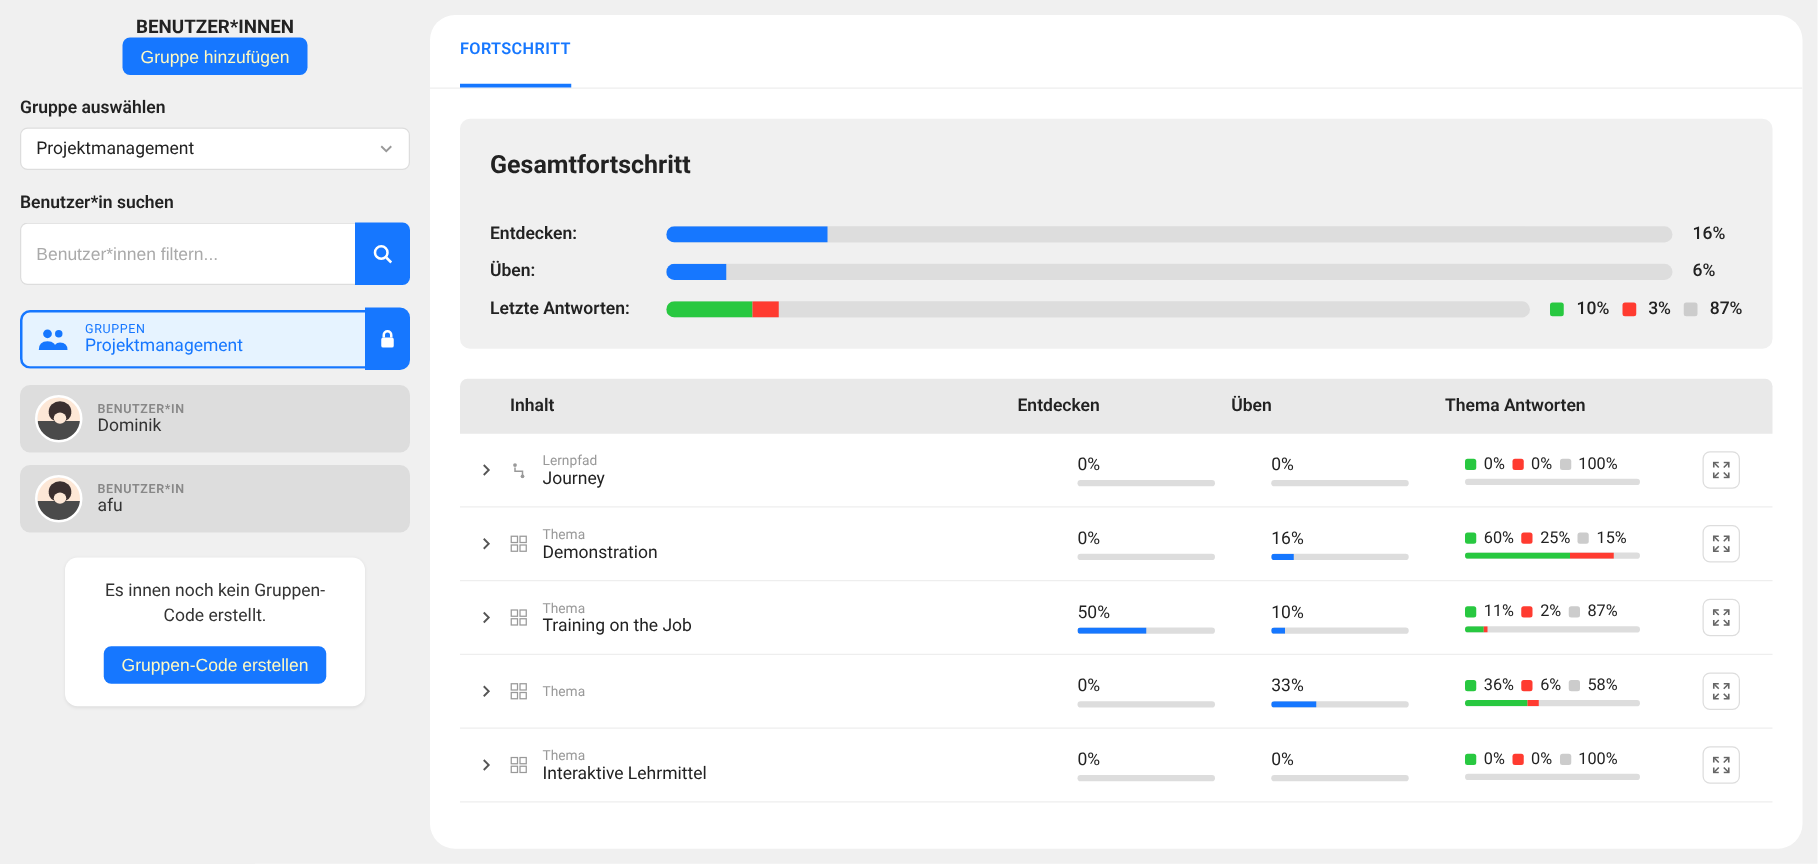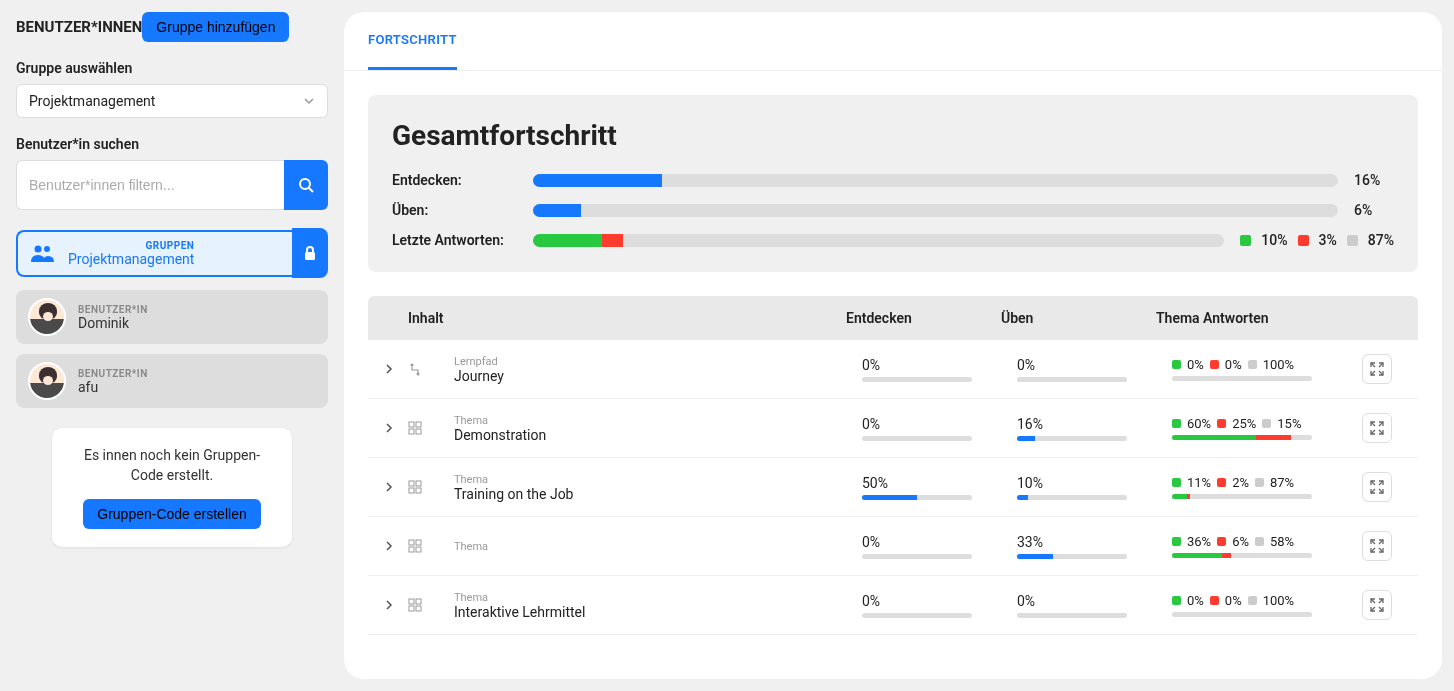--- a/index.html
+++ b/index.html
@@ -1,69 +1,69 @@
 <!DOCTYPE html>
 <html><head>
 <meta charset="utf-8">
 <style>
 * { box-sizing: border-box; margin: 0; padding: 0; }
 body { font-family: -apple-system, BlinkMacSystemFont, "Segoe UI", Roboto, Helvetica, Arial, sans-serif; background: #f0f0f0; font-size: 14px; color: #222; width: 1454px; }
 .layout { display: flex; min-height: 691px; }
 .sidebar { width: 344px; padding: 12px 16px; }
-.sidebar-header { display: flex; justify-content: flex-start; align-items: center; margin-bottom: 18px; }
+.sidebar-header { display: flex; justify-content: flex-end; align-items: center; margin-bottom: 18px; flex-direction: column; }
 .sidebar-title { font-size: 15px; font-weight: 700; color: #222; }
-.btn-primary { background: #1677ff; color: #000000; border: none; padding: 7px 14px; border-radius: 6px; font-size: 14px; cursor: pointer; }
+.btn-primary { background: #1677ff; color: #fef9c3; border: none; padding: 7px 14px; border-radius: 6px; font-size: 14px; cursor: pointer; }
 .field-label { font-size: 14px; font-weight: 600; margin-bottom: 8px; display: block; color: #222; }
 .select-box { display: flex; align-items: center; justify-content: space-between; background: #fff; border: 1px solid #ddd; border-radius: 6px; padding: 8px 12px; cursor: pointer; margin-bottom: 18px; font-size: 14px; }
 .search-row { display: flex; gap: 0; margin-bottom: 18px; }
 .search-input { flex: 1; background: #fff; border: 1px solid #ddd; border-right: none; border-radius: 6px 0 0 6px; padding: 16px 12px; font-size: 14px; color: #999; }
 .search-input::placeholder { color: #aaa; }
 .search-btn { width: 44px; background: #1677ff; border: none; border-radius: 0 6px 6px 0; color: #fff; cursor: pointer; display: flex; align-items: center; justify-content: center; }
 .group-card { display: flex; align-items: center; gap: 0; margin-bottom: 12px; }
 .group-main { flex: 1; display: flex; align-items: center; gap: 12px; background: #e6f3ff; border: 2px solid #1677ff; border-radius: 8px 0 0 8px; padding: 8px 12px; border-right: none; }
 .group-icon { color: #1677ff; }
-.group-labels .type { font-size: 10px; color: #1677ff; letter-spacing: 0.5px; font-weight: 700; text-align: right; }
+.group-labels .type { font-size: 10px; color: #1677ff; letter-spacing: 0.5px; font-weight: 400; }
 .group-labels .name { font-size: 14px; color: #1677ff; }
 .lock-box { width: 36px; height: 50px; background: #1677ff; border-radius: 0 8px 8px 0; display: flex; align-items: center; justify-content: center; color: #fff; }
 .user-card { display: flex; align-items: center; gap: 12px; background: #ddd; border-radius: 8px; padding: 8px 12px; margin-bottom: 10px; cursor: pointer; }
 .avatar { width: 38px; height: 38px; border-radius: 50%; background: linear-gradient(#fde7d6 55%, #4a4a4a 55%); position: relative; border: 2px solid #fff; overflow: hidden; flex-shrink: 0; }
 .avatar::before { content: ""; position: absolute; top: 3px; left: 9px; width: 18px; height: 16px; background: #3b2f2f; border-radius: 50% 50% 40% 40%; }
 .avatar::after { content: ""; position: absolute; top: 12px; left: 13px; width: 10px; height: 9px; background: #fde7d6; border-radius: 50%; }
 .user-labels .type { font-size: 10px; color: #888; letter-spacing: 0.5px; font-weight: 600; }
 .user-labels .name { font-size: 14px; color: #333; }
 .code-box { background: #fff; border-radius: 10px; padding: 18px; text-align: center; width: 240px; margin: 20px auto 0; box-shadow: 0 1px 3px rgba(0,0,0,0.08); }
 .code-box p { font-size: 14px; color: #333; margin-bottom: 14px; line-height: 1.4; }
 .main { flex: 1; background: #fff; border-radius: 20px; margin: 12px 12px 12px 0; overflow: hidden; }
 .tabs { border-bottom: 1px solid #eee; padding: 0 24px; }
 .tab { display: inline-block; padding: 20px 0; font-size: 13px; font-weight: 600; color: #1677ff; border-bottom: 3px solid #1677ff; letter-spacing: 0.3px; }
 .panel { background: #f0f0f0; margin: 24px; border-radius: 8px; padding: 24px; }
-.panel-title { font-size: 28px; font-weight: 700; margin-bottom: 20px; }
+.panel-title { font-size: 20px; font-weight: 700; margin-bottom: 36px; }
 .progress-row { display: flex; align-items: center; gap: 16px; margin-bottom: 14px; font-size: 14px; }
 .progress-row:last-child { margin-bottom: 0; }
 .progress-label { width: 125px; font-weight: 600; }
 .progress-bar { flex: 1; height: 13px; background: #ddd; border-radius: 7px; overflow: hidden; display: flex; }
 .seg-blue { background: #1677ff; height: 100%; }
 .seg-green { background: #28c840; height: 100%; }
 .seg-red { background: #ff3b30; height: 100%; }
 .progress-val { min-width: 40px; font-weight: 500; }
 .legend { display: flex; gap: 10px; align-items: center; font-size: 14px; font-weight: 500;}
 .sq { width: 11px; height: 11px; border-radius: 2px; display: inline-block; }
 .sq-green { background: #28c840; }
 .sq-red { background: #ff3b30; }
 .sq-gray { background: #ccc; }
 .content-table { margin: 0 24px 24px; }
-.table-header { display: flex; background: #e9e9e9; padding: 14px 32px 14px 40px; font-weight: 600; font-size: 14px; border-radius: 6px 6px 0 0; }
+.table-header { display: flex; background: #e9e9e9; padding: 14px 16px 14px 40px; font-weight: 600; font-size: 14px; border-radius: 6px 6px 0 0; gap: 16px; }
 .col-inhalt { flex: 1; }
 .col-prog { width: 155px; }
 .col-ant { width: 190px; }
 .col-act { width: 40px; }
 .table-row { display: flex; align-items: center; padding: 14px 16px; border-bottom: 1px solid #eee; gap: 0; }
 .row-expand { width: 24px; color: #666; cursor: pointer; font-size: 13px; }
 .row-icon { width: 20px; color: #888; font-size: 12px; }
-.row-labels { flex: 1; padding-left: 6px; margin-left: 20px; }
+.row-labels { flex: 1; padding-left: 6px; }
 .row-type { font-size: 11px; color: #999; }
 .row-name { font-size: 14px; color: #222; }
 .cell-prog { width: 155px; padding-right: 24px; }
 .cell-prog .pct { font-size: 14px; margin-bottom: 4px; }
 .mini-bar { height: 5px; background: #ddd; border-radius: 3px; overflow: hidden; display: flex; width: 110px; }
 .cell-ant { width: 190px; }
 .ant-legend { display: flex; gap: 6px; align-items: center; font-size: 13px; margin-bottom: 4px; flex-wrap: nowrap; }
 .ant-legend .sq { width: 9px; height: 9px; }
 .ant-bar { height: 5px; background: #ddd; border-radius: 3px; overflow: hidden; display: flex; width: 140px; }
 .expand-btn { width: 30px; height: 30px; border: 1px solid #ddd; border-radius: 6px; background: #fff; display: flex; align-items: center; justify-content: center; cursor: pointer; color: #666; }

